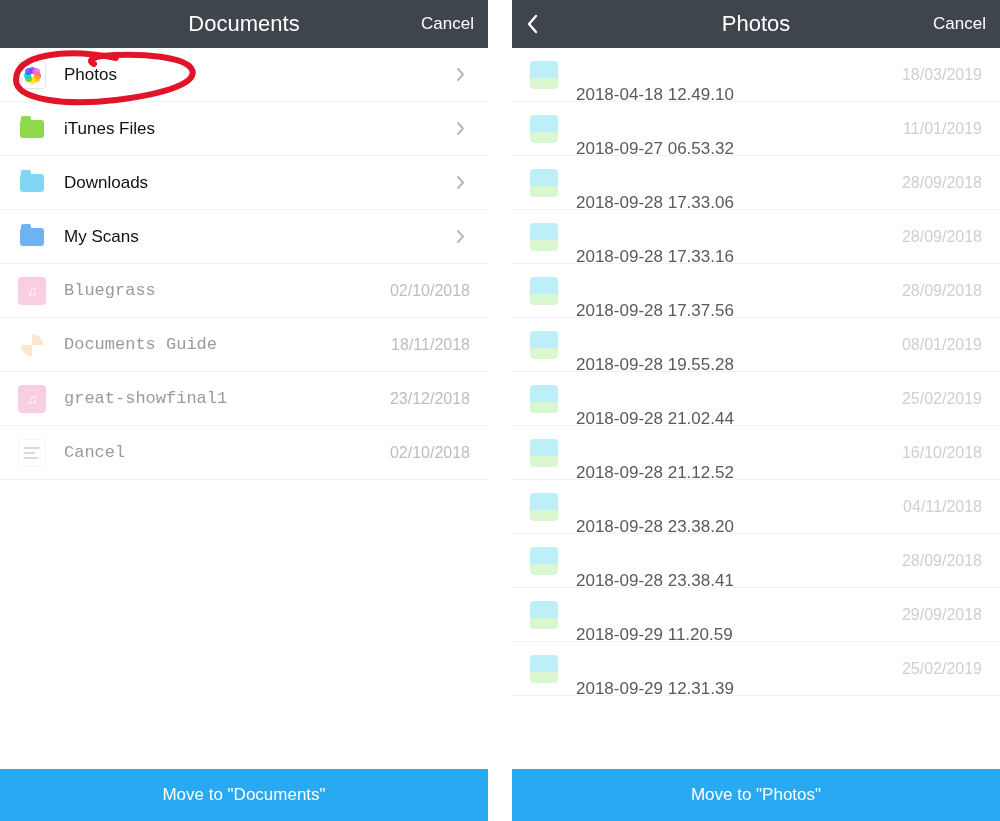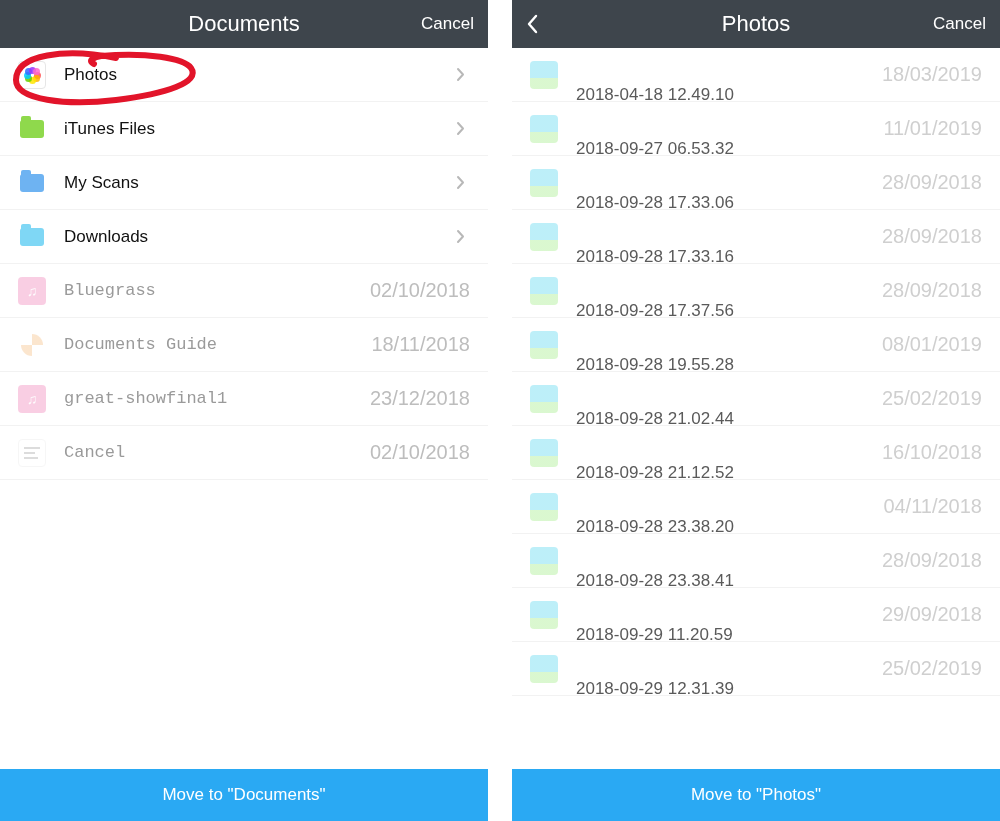--- a/index.html
+++ b/index.html
@@ -86,21 +86,21 @@
     .icon-music-pink   { background: #f59ec9; }
     .icon-help         { background: #ffffff; }
     .icon-text         { background: #ffffff; border:1px solid #eee;}
     .icon-image-thumb  { background: linear-gradient(180deg,#7bdff2 0%,#7bdff2 60%,#b5f0a0 60%,#b5f0a0 100%); opacity:0.5; }
     .row-label {
       flex: 1;
       font-size: 17px;
       color: #111;
     }
     .row-date {
-      font-size: 20px;
+      font-size: 16px;
       color: #bdbdbd;
     }
     .row-chevron {
       width: 14px;
       display: flex;
       align-items: center;
       margin-left: 8px;
     }
     .row-chevron svg { width: 9px; height: 15px; }
     .footer-btn {
@@ -206,35 +206,35 @@
           <div class="folder-tab" style="background: rgb(143, 217, 76);"></div>
         </div>
         <div class="row-label">iTunes Files</div>
         <div class="row-chevron">
           <svg viewBox="0 0 9 15">
             <path d="M2 2 L7 7.5 L2 13" fill="none" stroke="#b8b8b8" stroke-width="2" stroke-linecap="round" stroke-linejoin="round"></path>
           </svg>
         </div>
       </div>
       <div class="row">
-        <div class="row-icon icon-folder-blue" style="background: transparent;">
-          <div class="folder-tab" style="background: rgb(110, 179, 242);"></div>
-        </div>
-        <div class="row-label">My Scans</div>
+        <div class="row-icon icon-folder-cyan" style="background: transparent;">
+          <div class="folder-tab" style="background: rgb(127, 215, 245);"></div>
+        </div>
+        <div class="row-label">Downloads</div>
         <div class="row-chevron">
           <svg viewBox="0 0 9 15">
             <path d="M2 2 L7 7.5 L2 13" fill="none" stroke="#b8b8b8" stroke-width="2" stroke-linecap="round" stroke-linejoin="round"></path>
           </svg>
         </div>
       </div>
       <div class="row">
-        <div class="row-icon icon-folder-cyan" style="background: transparent;">
-          <div class="folder-tab" style="background: rgb(127, 215, 245);"></div>
-        </div>
-        <div class="row-label">Downloads</div>
+        <div class="row-icon icon-folder-blue" style="background: transparent;">
+          <div class="folder-tab" style="background: rgb(110, 179, 242);"></div>
+        </div>
+        <div class="row-label">My Scans</div>
         <div class="row-chevron">
           <svg viewBox="0 0 9 15">
             <path d="M2 2 L7 7.5 L2 13" fill="none" stroke="#b8b8b8" stroke-width="2" stroke-linecap="round" stroke-linejoin="round"></path>
           </svg>
         </div>
       </div>
       <div class="row faded">
         <div class="row-icon icon-music-pink">
           <div class="glyph">♫</div>
         </div>

